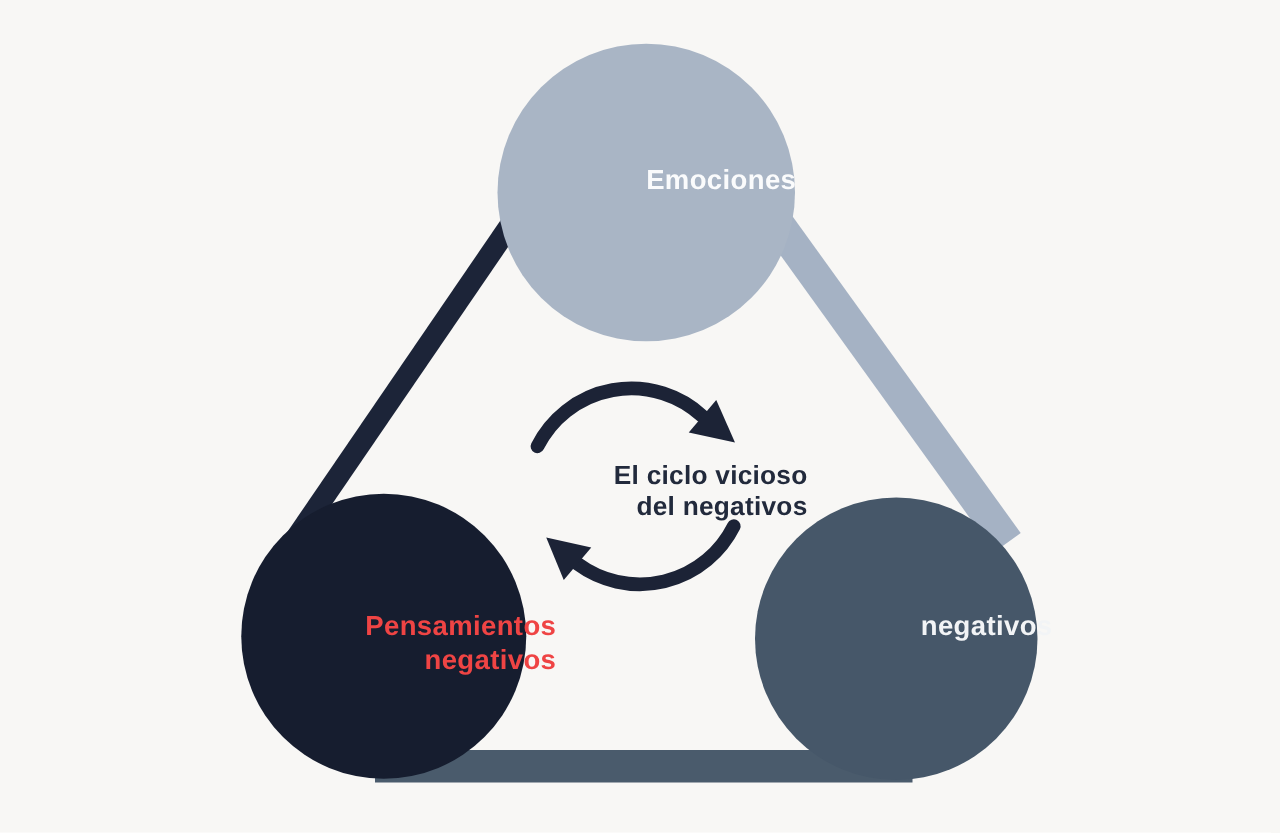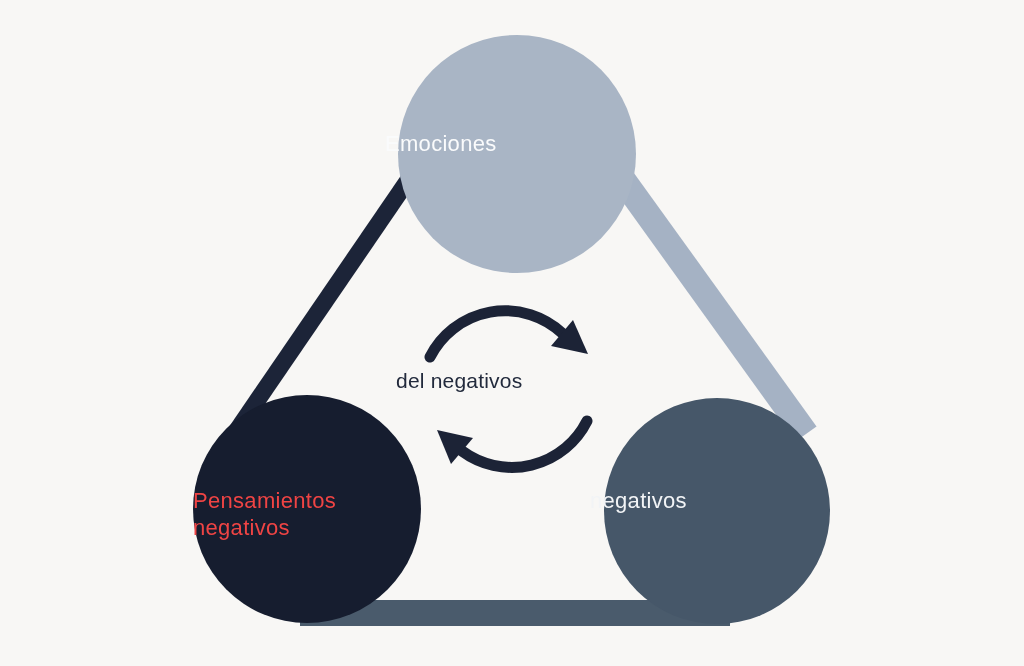--- a/index.html
+++ b/index.html
@@ -19,22 +19,22 @@
   .art {
     position: absolute;
     left: 0;
     top: 0;
     width: 1024px;
     height: 666px;
     display: block;
   }
   .label {
     position: absolute;
-    text-align: left;
-    font-weight: 400;
+    text-align: right;
+    font-weight: 700;
     letter-spacing: 0.3px;
   }
   .label span { display: block; }
   .label-top {
     left: 385px; top: 130px; width: 252px;
     color: #fafbfc; font-size: 22px; line-height: 27px;
   }
   .label-bl {
     left: 193px; top: 487px; width: 252px;
     color: #ef4444; font-size: 22px; line-height: 27px;
@@ -81,16 +81,17 @@
   <div class="label label-bl">
     <span>Pensamientos</span>
     <span>negativos</span>
   </div>
 
   <div class="label label-br">
     <span>negativos</span>
   </div>
 
   <div class="label label-center">
+    <span>El ciclo vicioso</span>
     <span>del negativos</span>
   </div>
 
 </div>
 
 </body></html>

